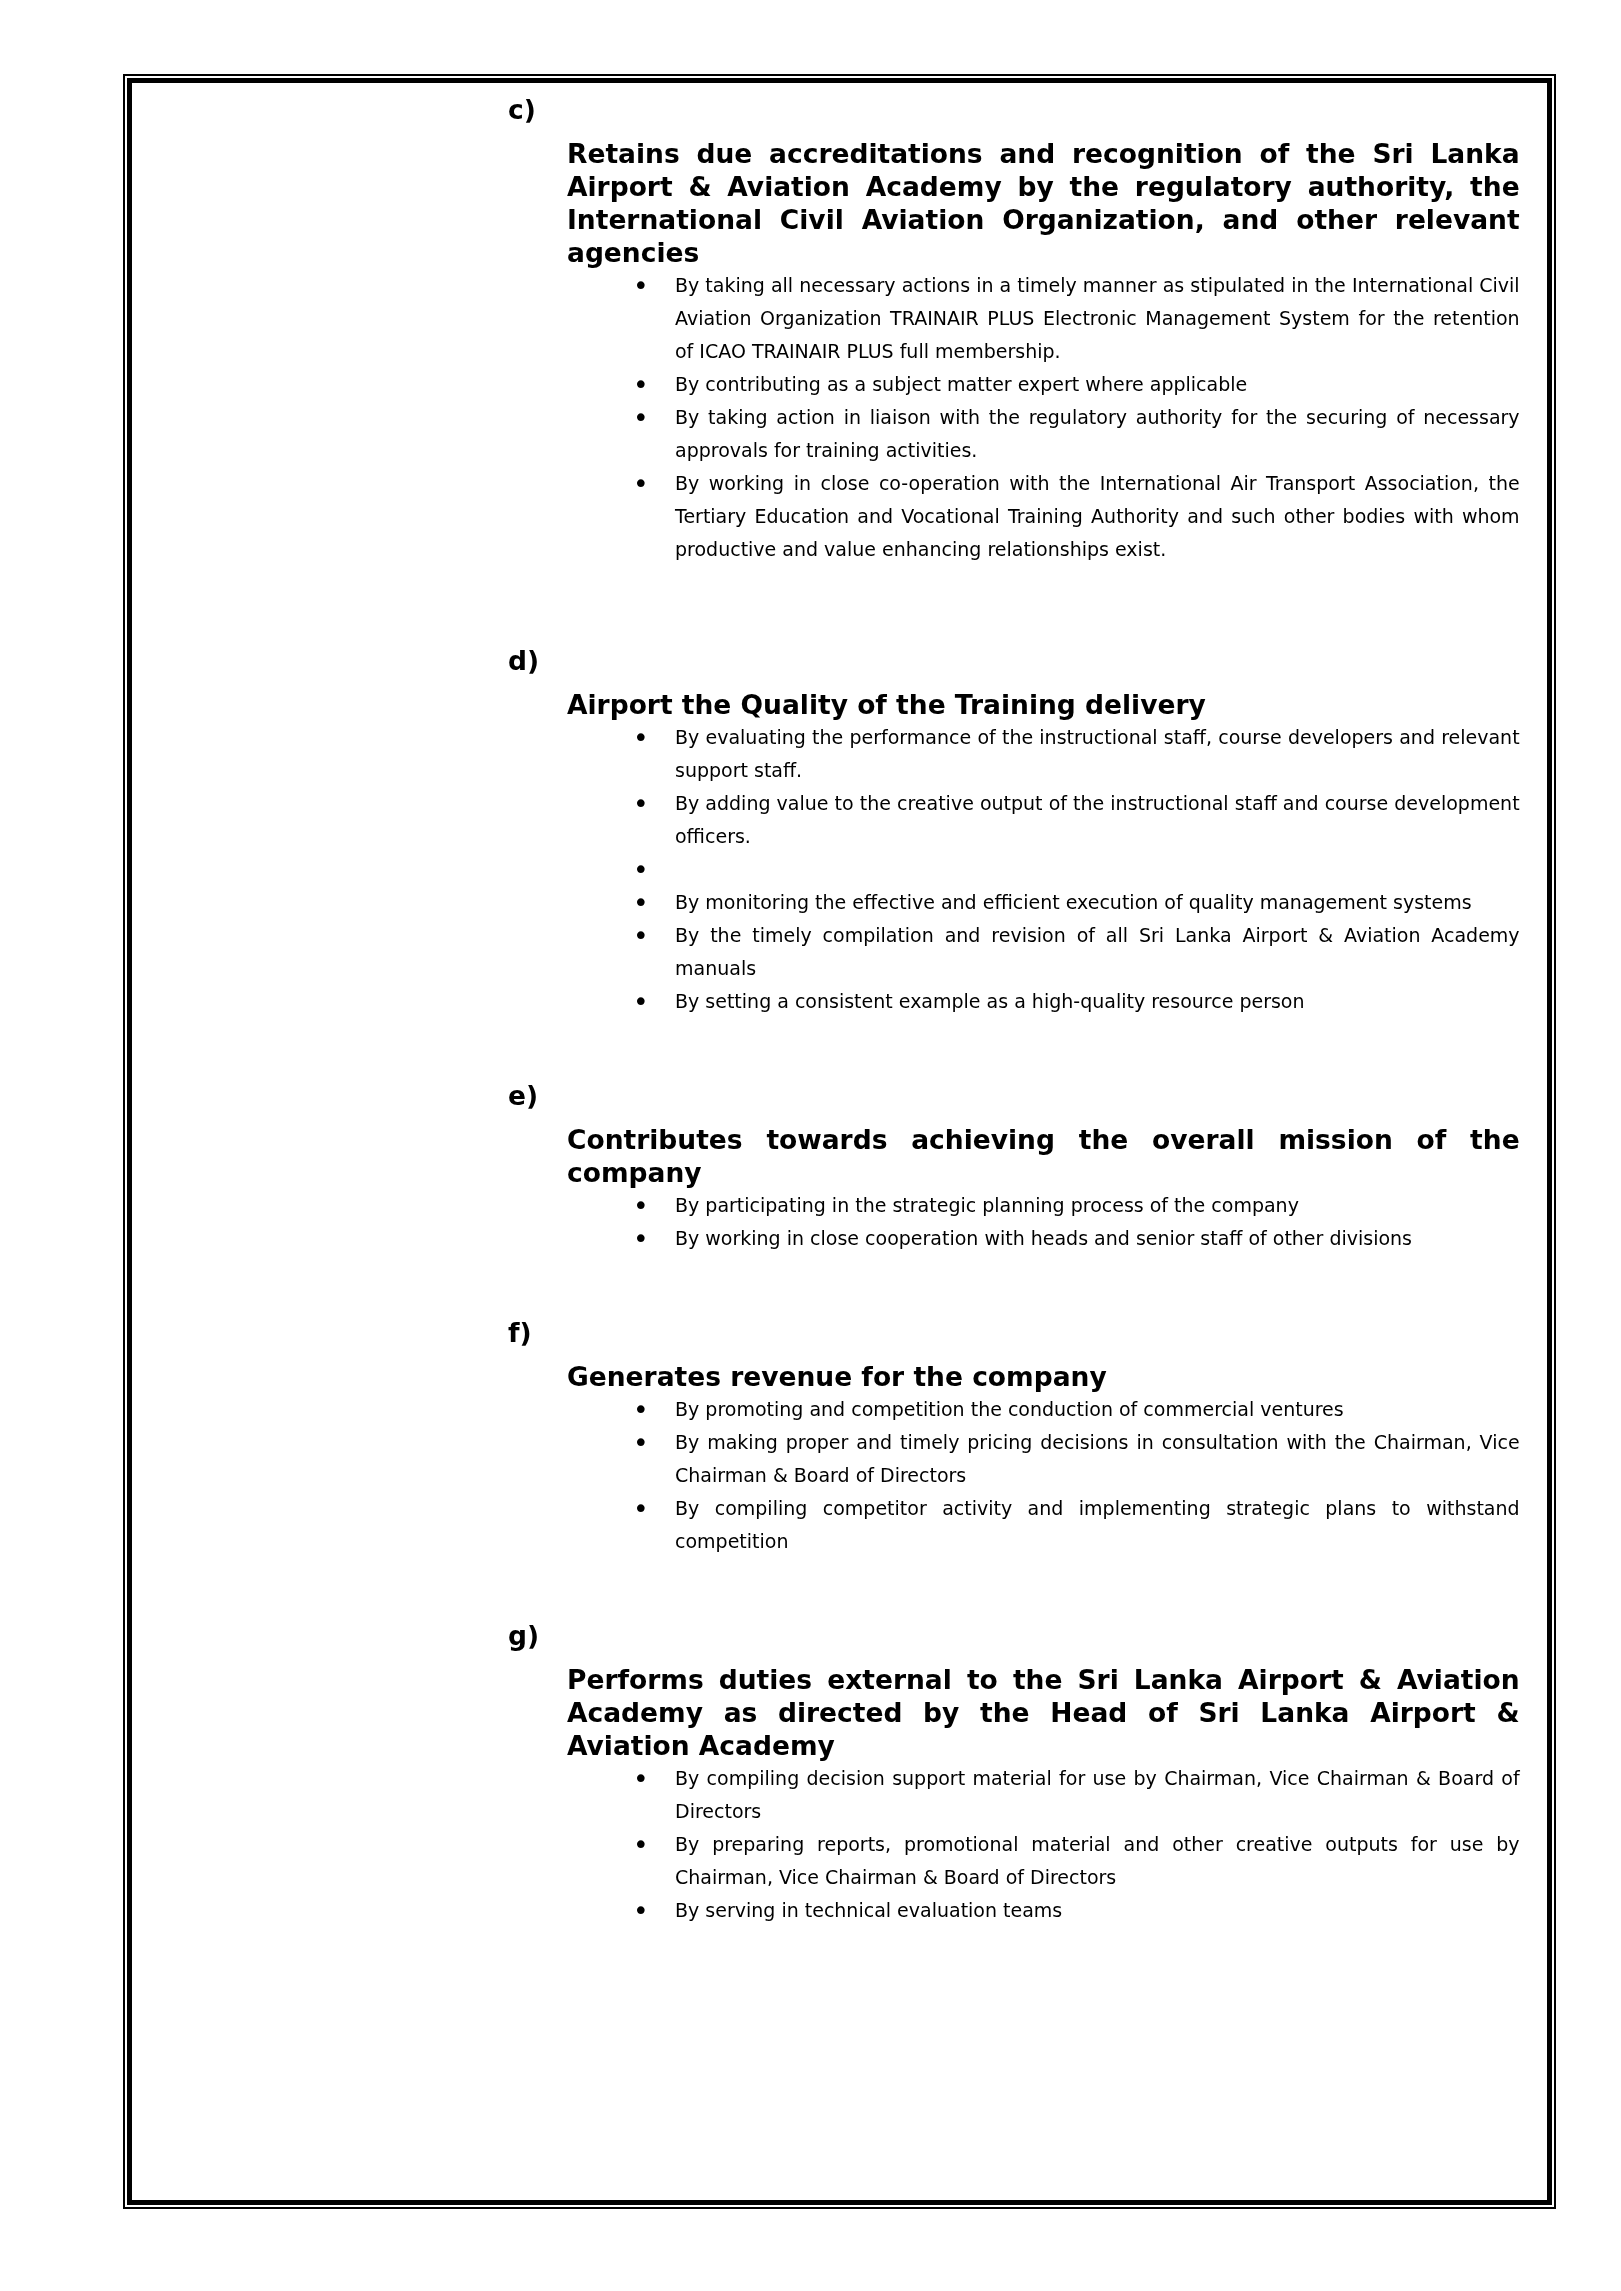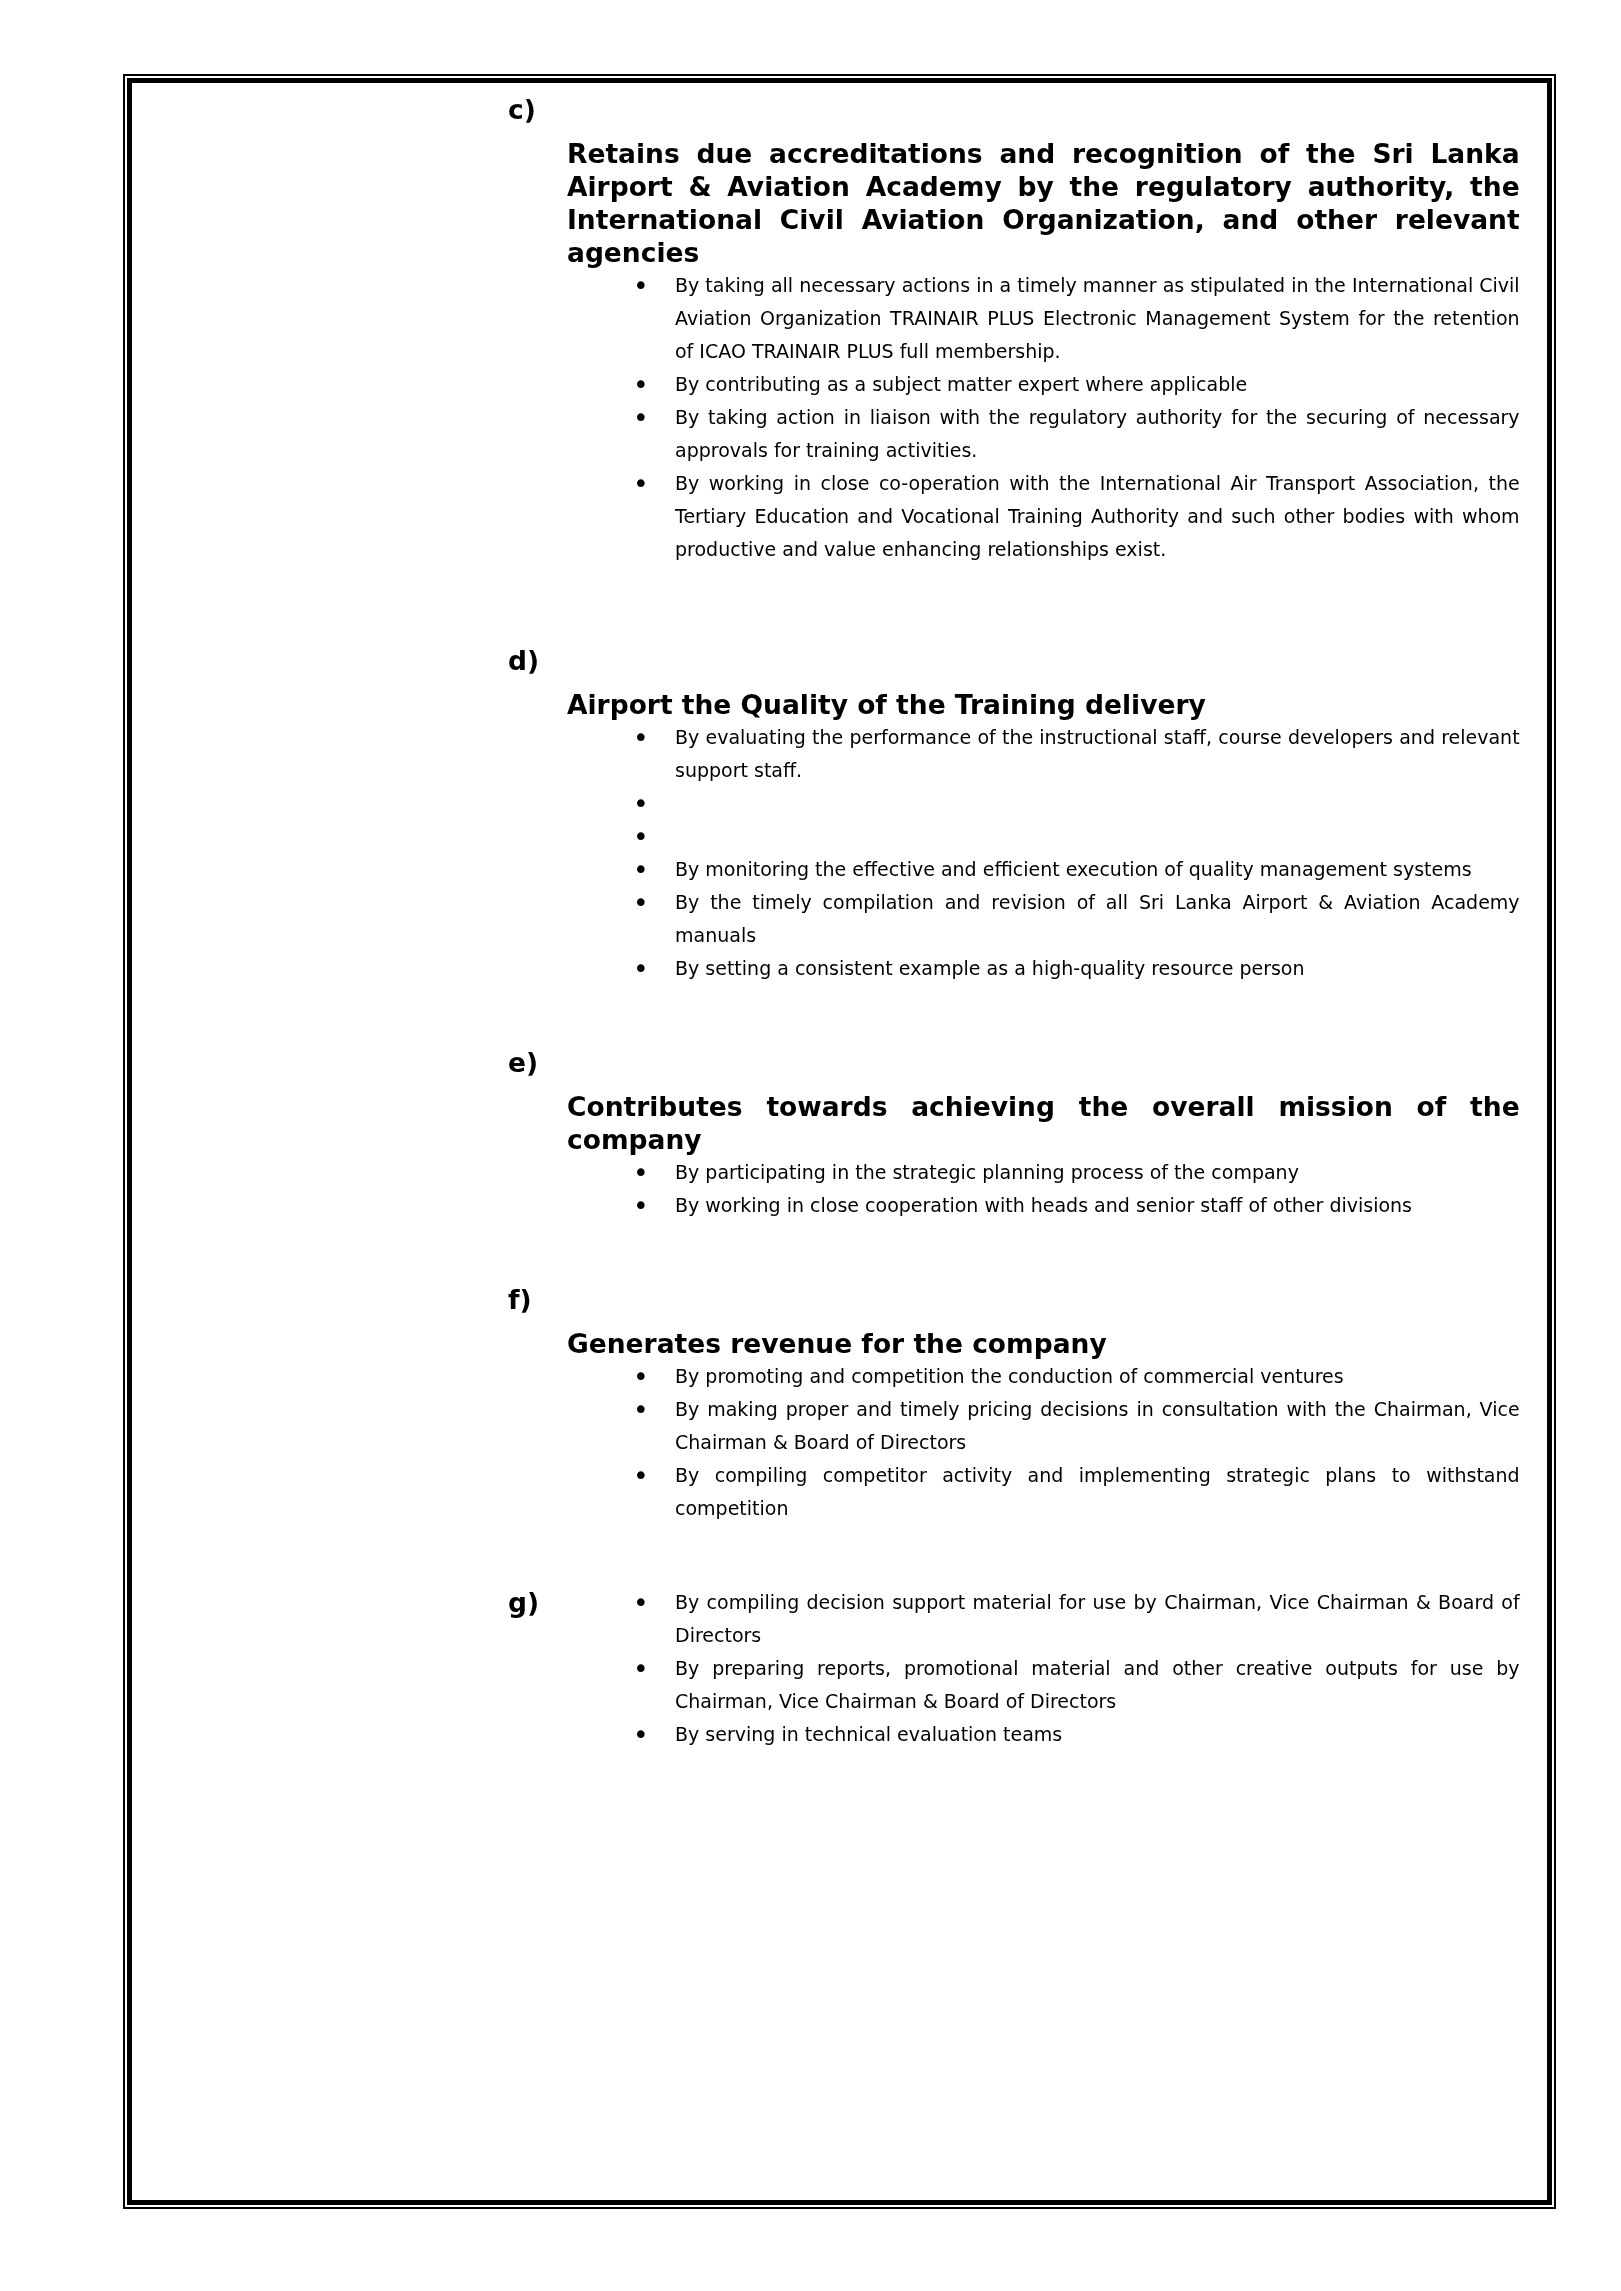--- a/index.html
+++ b/index.html
@@ -110,20 +110,21 @@
     <div class="section-body">
       <div class="section-heading">Airport the Quality of the Training delivery</div>
       <div class="bullets">
   <div class="bullet">
     <span class="bullet-marker">•</span>
     <div class="bullet-text">By evaluating the performance of the instructional staff, course developers and relevant support staff.</div>
   </div>
 
   <div class="bullet">
     <span class="bullet-marker">•</span>
+    <div class="bullet-text">By adding value to the creative output of the instructional staff and course development officers.</div>
   </div>
 
   <div class="bullet">
     <span class="bullet-marker">•</span>
   </div>
 
   <div class="bullet">
     <span class="bullet-marker">•</span>
     <div class="bullet-text">By monitoring the effective and efficient execution of quality management systems</div>
   </div>
@@ -178,20 +179,21 @@
     <span class="bullet-marker">•</span>
     <div class="bullet-text">By compiling competitor activity and implementing strategic plans to withstand competition</div>
   </div>
 </div>
     </div>
   </div>
 
   <div class="section">
     <span class="section-label">g)</span>
     <div class="section-body">
+      <div class="section-heading">Performs duties external to the Sri Lanka Airport &amp; Aviation Academy as directed by the Head of Sri Lanka Airport &amp; Aviation Academy</div>
       <div class="bullets">
   <div class="bullet">
     <span class="bullet-marker">•</span>
     <div class="bullet-text">By compiling decision support material for use by Chairman, Vice Chairman &amp; Board of Directors</div>
   </div>
 
   <div class="bullet">
     <span class="bullet-marker">•</span>
     <div class="bullet-text">By preparing reports, promotional material and other creative outputs for use by Chairman, Vice Chairman &amp; Board of Directors</div>
   </div>

